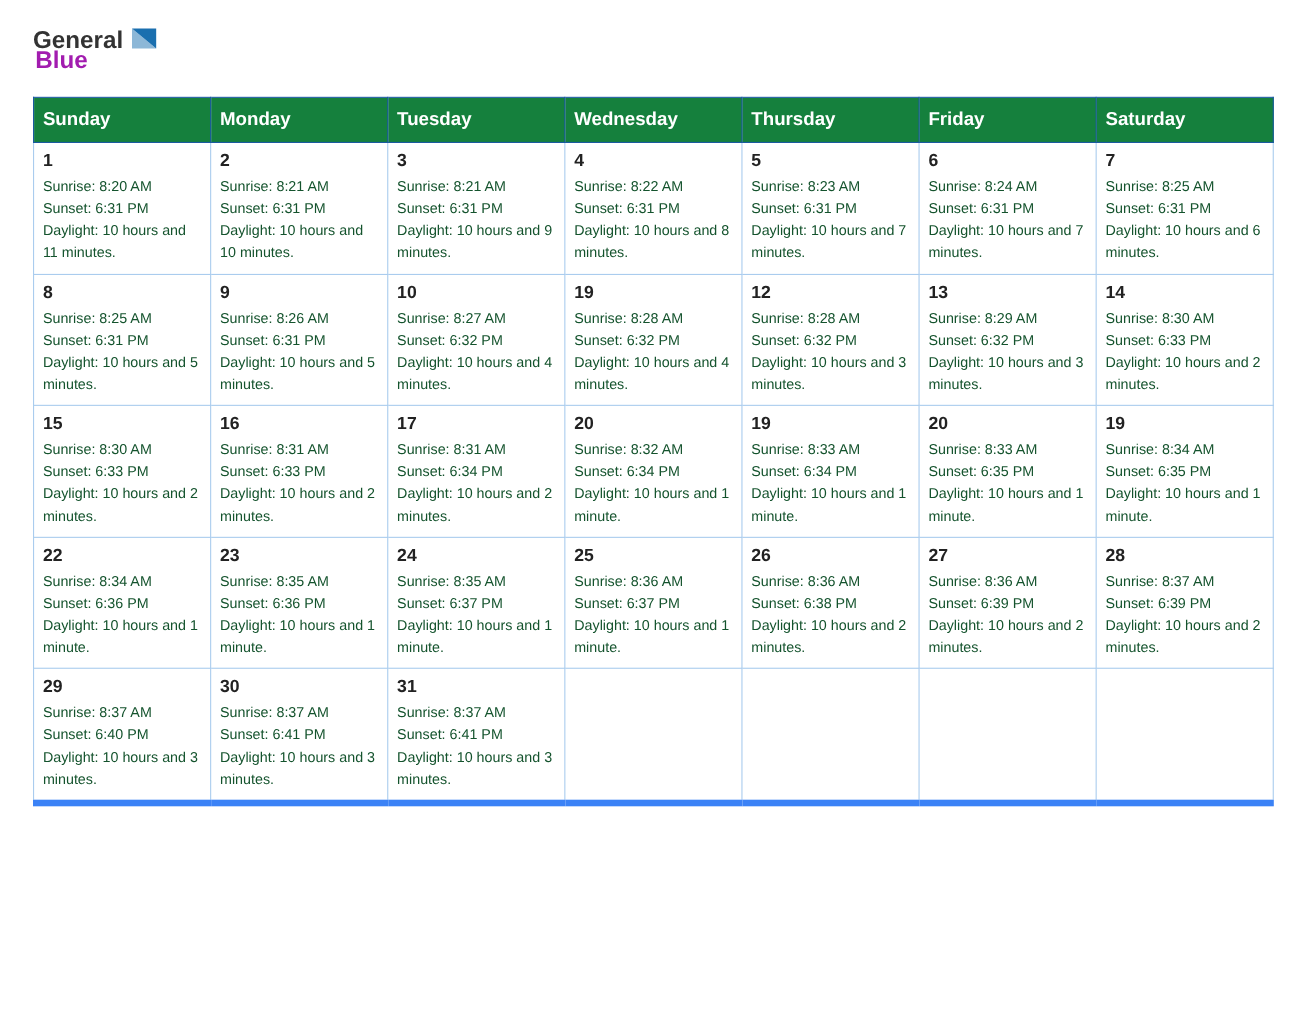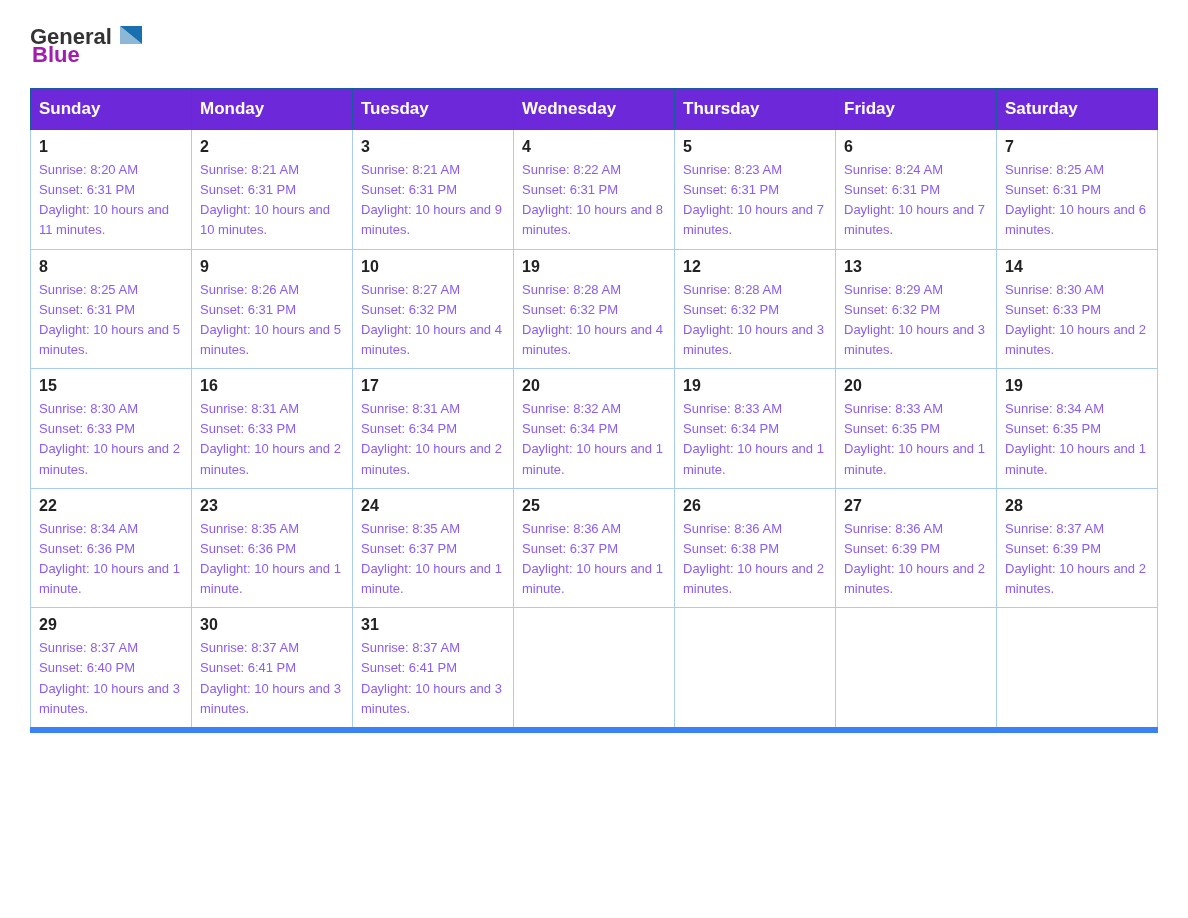--- a/index.html
+++ b/index.html
@@ -34,21 +34,21 @@
       font-size: 22px;
       color: #444;
       margin-top: 4px;
     }
     .calendar-table {
       width: 100%;
       border-collapse: collapse;
       border: 1px solid #2a7abf;
     }
     .calendar-table thead tr th {
-      background-color: #6d28d9;
+      background-color: #15803d;
       color: white;
       font-size: 17px;
       font-weight: bold;
       padding: 10px 8px;
       text-align: left;
       border: 1px solid #1a5a9f;
     }
     .calendar-table tbody tr td {
       vertical-align: top;
       padding: 8px 8px;
@@ -62,21 +62,21 @@
     .calendar-table tbody tr td .day-number {
       font-size: 16px;
       font-weight: bold;
       color: #222;
       display: block;
       margin-bottom: 4px;
     }
     .calendar-table tbody tr td .day-info {
       font-size: 13px;
       line-height: 1.55;
-      color: #8b5cf6;
+      color: #14532d;
     }
     .calendar-table tbody tr:last-child td {
       border-bottom: 6px solid #3b82f6;
     }
     .empty-cell {
       background: #fff;
     }
     .logo-wrapper {
       display: flex;
       flex-direction: column;

